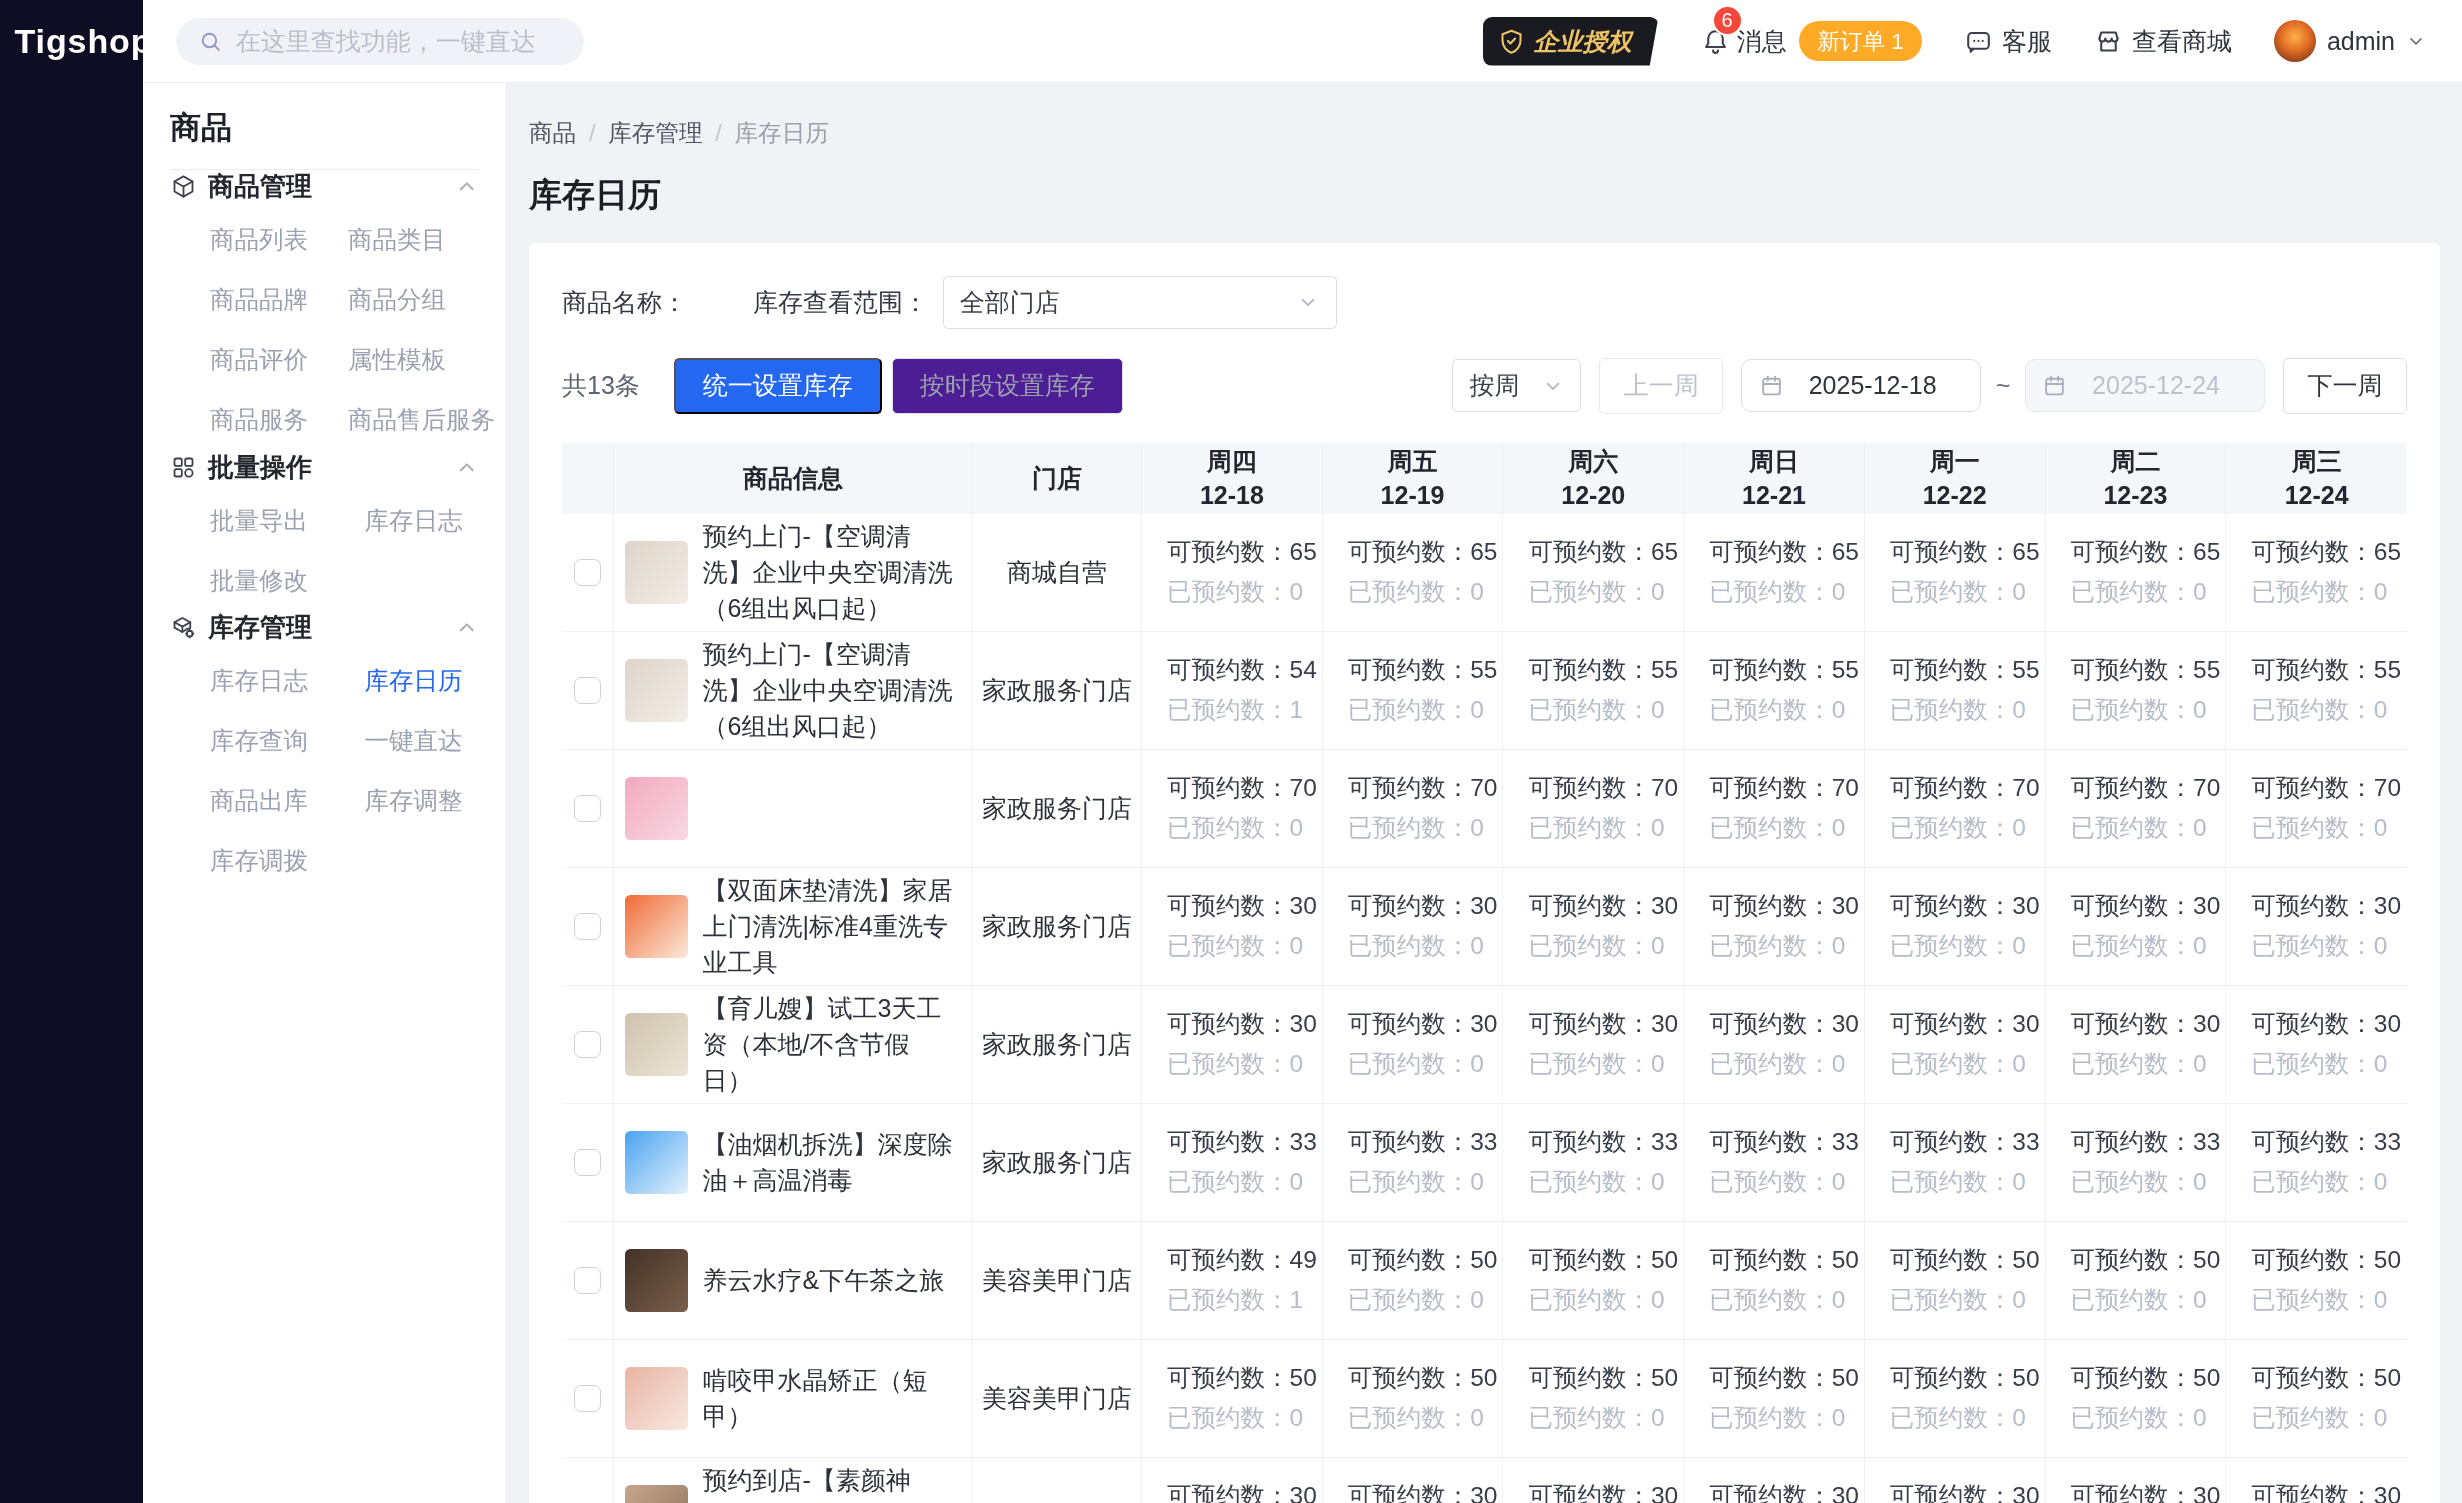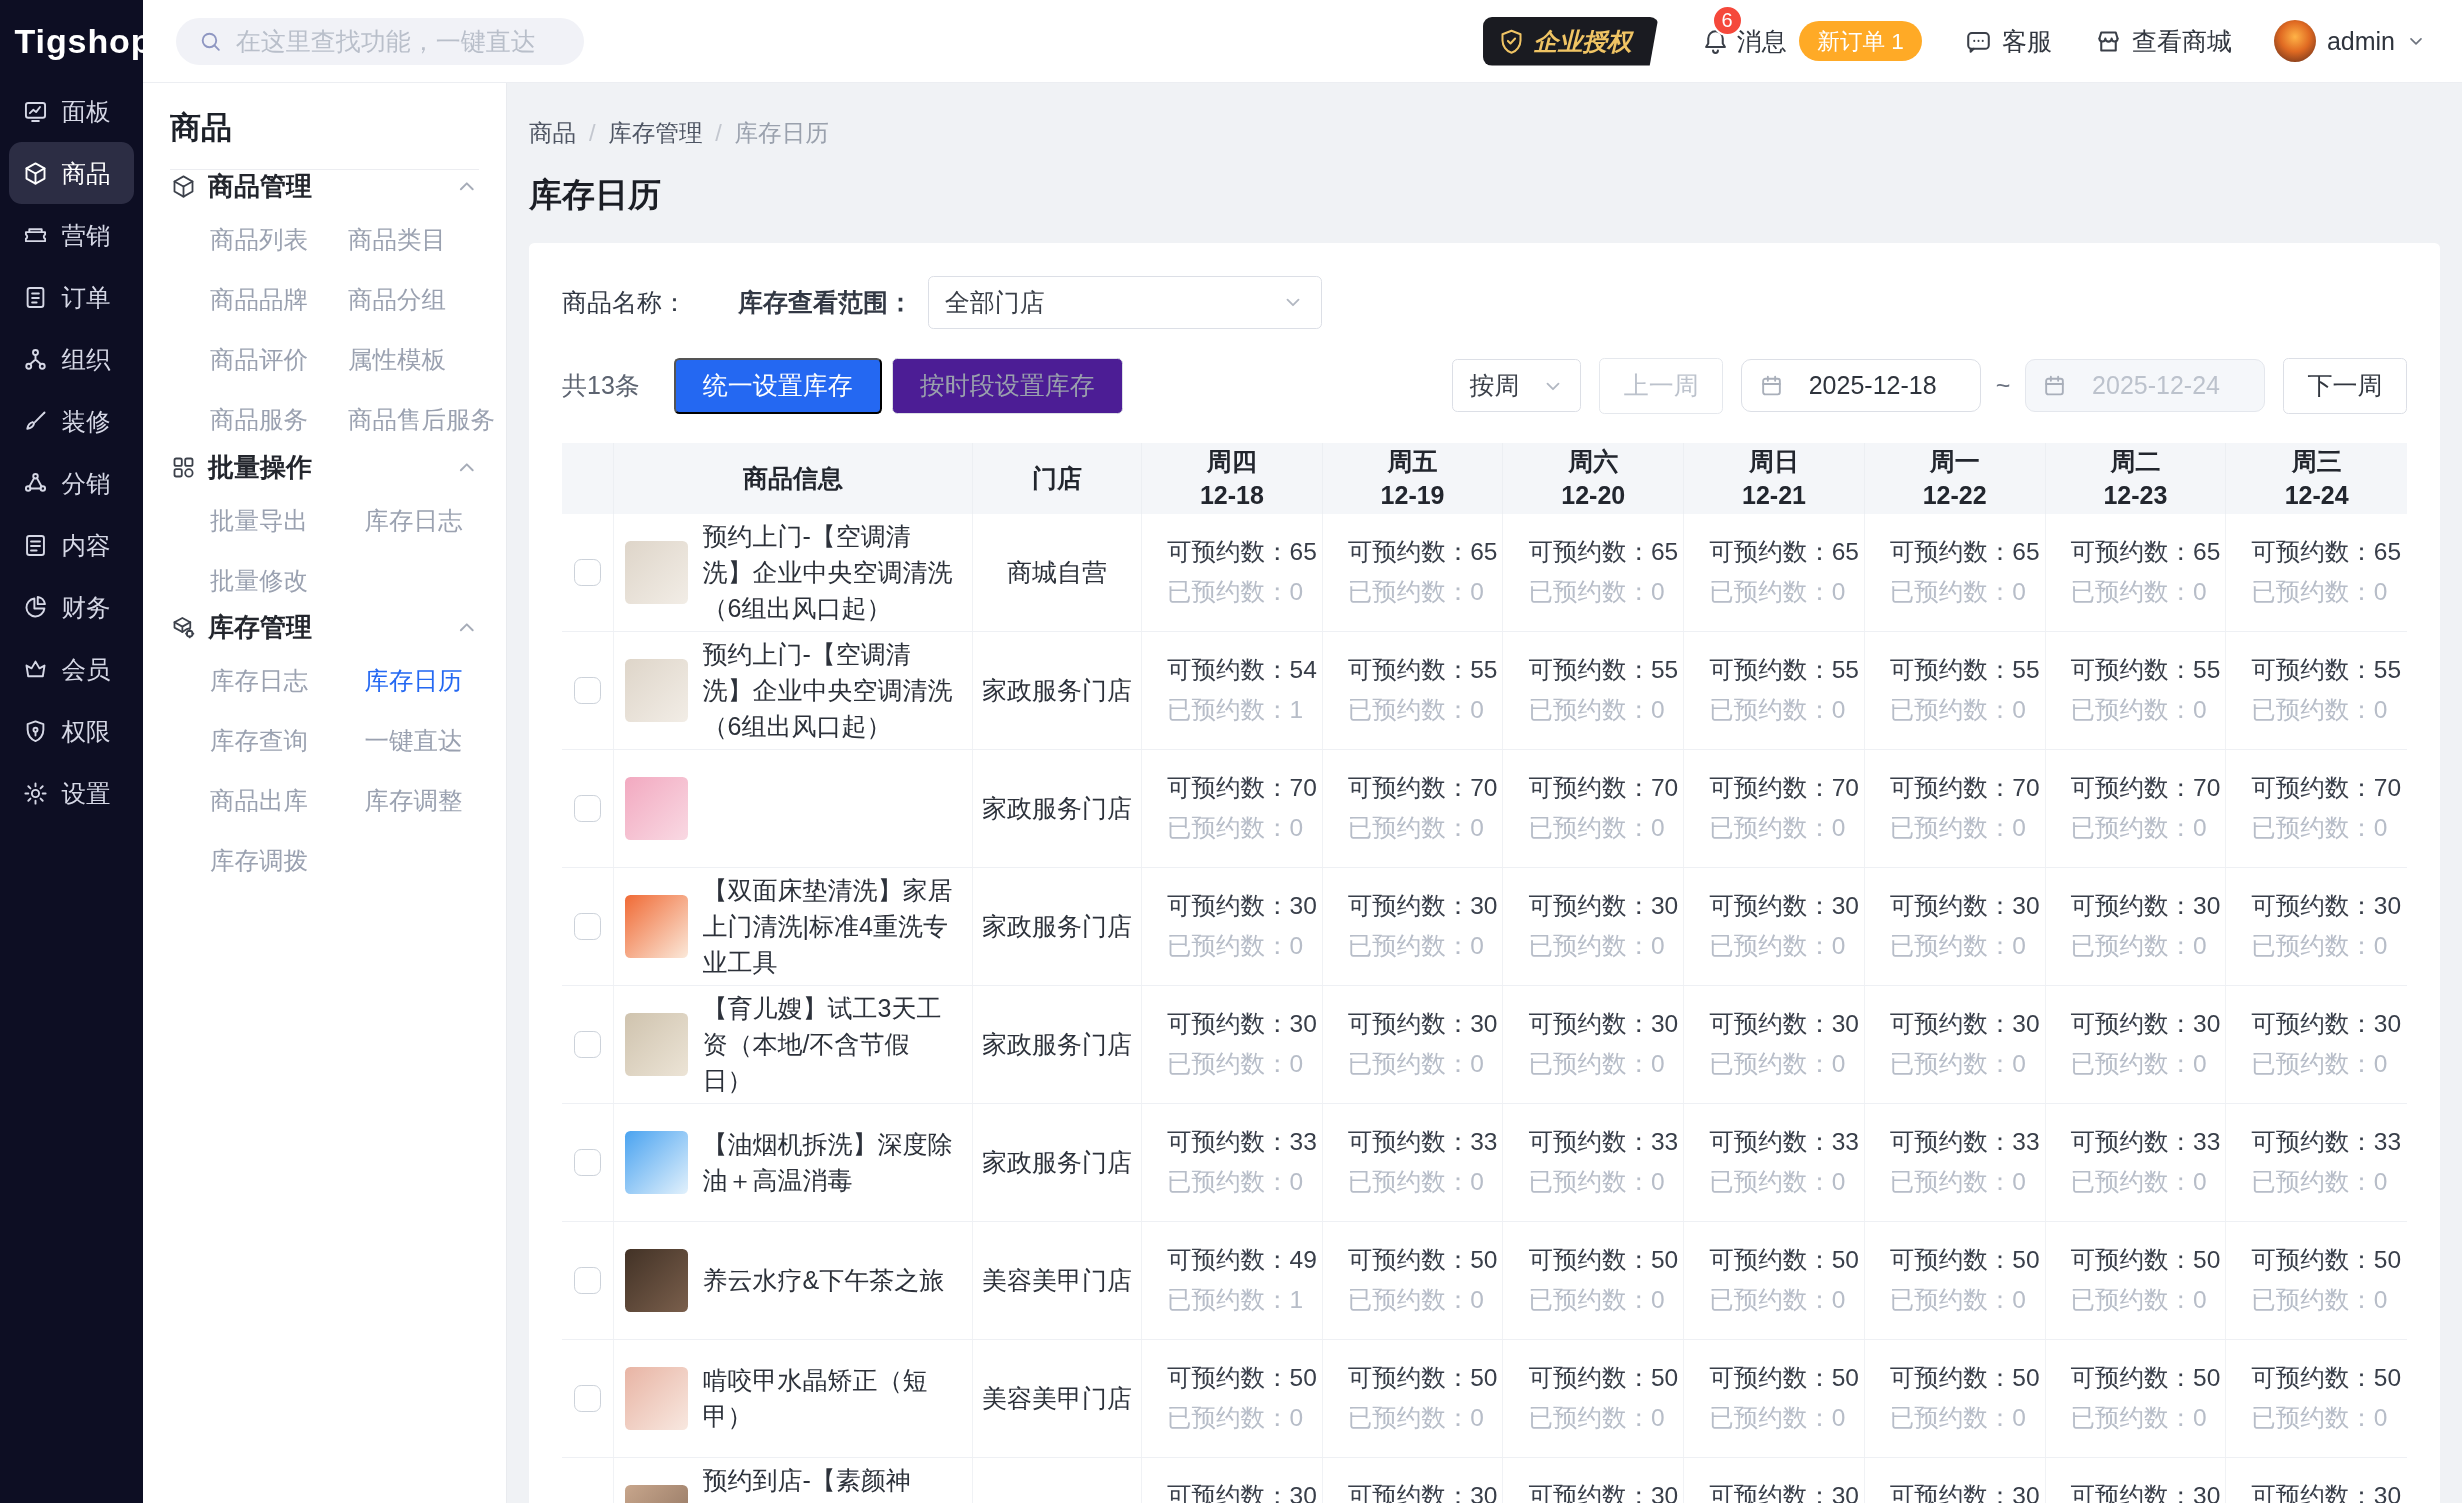--- a/index.html
+++ b/index.html
@@ -6,21 +6,21 @@
   html,body { width:2462px; height:1504px; overflow:hidden; }
   body {
     font-family:"Liberation Sans","DejaVu Sans",sans-serif;
     display:flex; background:#f0f2f5; color:#2c313a;
     -webkit-font-smoothing:antialiased;
   }
   svg { display:block; }
 
   
   .sidebar { width:143px; height:100%; background:#0d0e23; flex:0 0 143px;
-             display:flex; flex-direction:column; align-items:stretch; }
+             display:flex; flex-direction:row; align-items:stretch; }
   .logo { color:#fff; font-size:34px; font-weight:800; letter-spacing:0.9px;
           padding:22px 0 0 14.5px; height:80px; }
   .s-item { height:62px; margin:0 9px; border-radius:12.7px; display:flex; align-items:center;
             gap:12.7px; padding-left:12.7px; color:#d6d8e6; cursor:pointer; }
   .s-item .s-ico svg { width:27px; height:27px; stroke:#d6d8e6; fill:none;
                        stroke-width:1.7; stroke-linecap:round; stroke-linejoin:round; }
   .s-item .s-label { font-size:24.5px; }
   .s-item.active { background:#2c2d44; color:#ffffff; }
   .s-item.active .s-ico svg { stroke:#ffffff; }
 
@@ -98,21 +98,21 @@
   .f-label { font-size:25px; color:#323844; }
   .name-box { display:flex; margin-left:12.7px; }
   .f-input { width:385px; height:53px; border:0.9px solid #dcdfe6; border-radius:5.4px 0 0 5.4px;
              padding:0 18px; font-size:25px; color:#3a3f48; outline:none; font-family:inherit; }
   .f-input::placeholder { color:#bfc4cd; }
   .f-search-btn { width:72px; height:53px; border:0.9px solid #dcdfe6; border-left:none;
                   border-radius:0 5.4px 5.4px 0; background:#fff; display:flex; align-items:center;
                   justify-content:center; cursor:pointer; }
   .f-search-btn svg { width:27px; height:27px; stroke:#2c313a; fill:none; stroke-width:2;
                       stroke-linecap:round; }
-  .scope-label { margin-left:51px;font-weight:bold; }
+  .scope-label { margin-left:66px; }
   .select-box { height:53px; border:0.9px solid #dcdfe6; border-radius:5.4px; background:#fff;
                 display:flex; align-items:center; justify-content:space-between; padding:0 16.3px;
                 font-size:25px; color:#3a3f48; cursor:pointer; }
   .select-box svg { width:22px; height:22px; stroke:#b2b8c2; fill:none; stroke-width:2;
                     stroke-linecap:round; stroke-linejoin:round; }
   .scope-select { width:394px; margin-left:14.5px; }
 
   
   .toolbar-row { margin-top:29px; display:flex; align-items:center; }
   .total-text { font-size:25px; color:#5c6370; }

